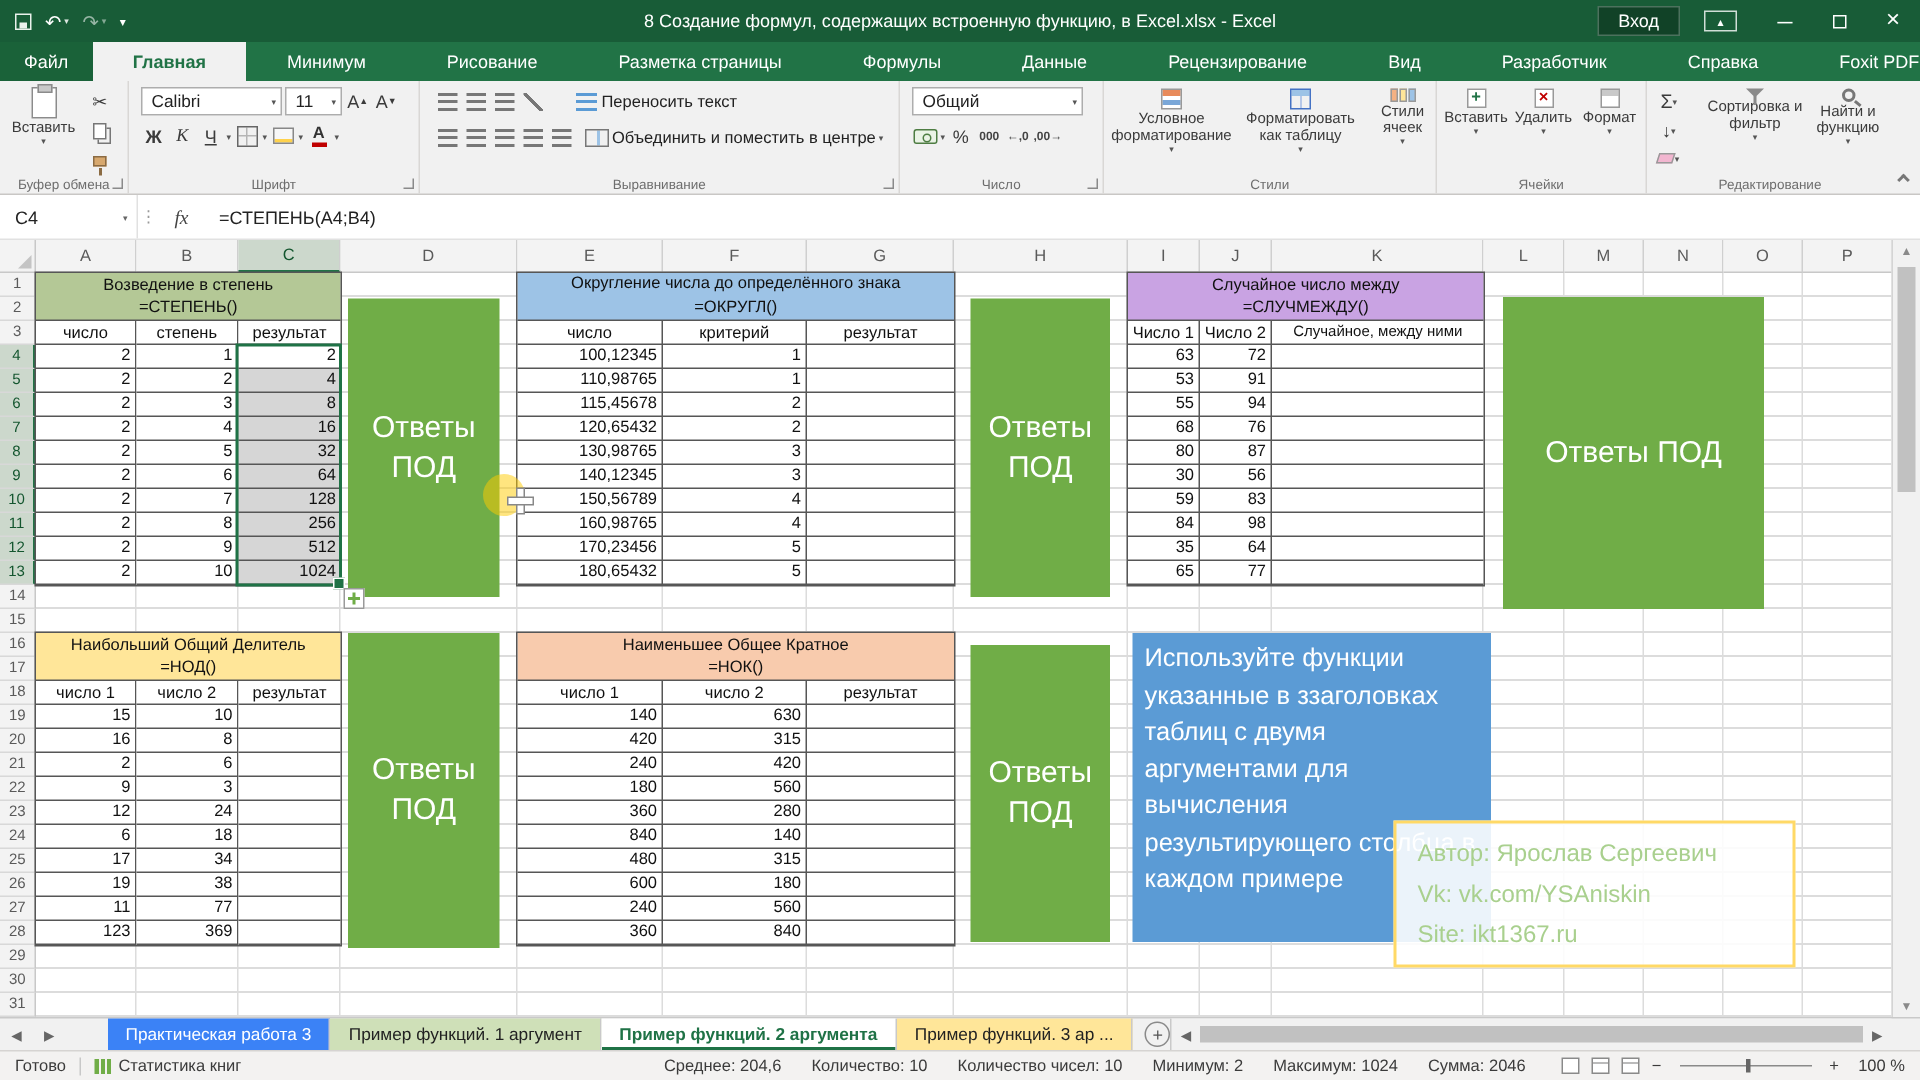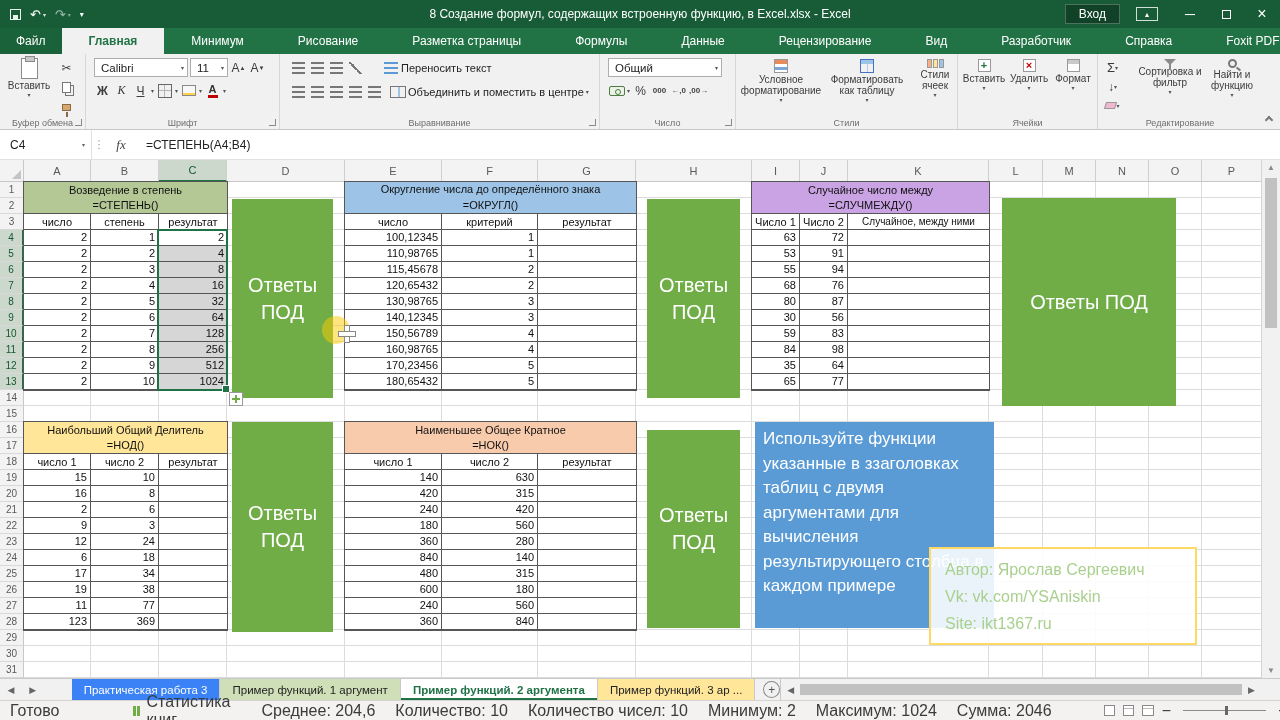--- a/index.html
+++ b/index.html
@@ -169,21 +169,21 @@
   #stab1 { background:#3b82f6; color:#fff; margin-left:28px; }
   #stab2 { background:#cfe0b8; }
   #stab3 { background:#fff; color:#1f7246; font-weight:700; box-shadow:inset 0 -2px 0 #1f7246; }
   #stab4 { background:#ffe699; }
   .addtab { width:17px; height:17px; margin-left:8px; border:1px solid #8a8a8a; border-radius:50%; display:flex; align-items:center; justify-content:center; font-size:12px; color:#555; align-self:center; }
   #hscroll { margin-left:auto; margin-right:19px; width:484px; display:flex; align-items:center; background:#f1f1f1; border-left:1px solid #c9c9c9; padding:0 3px; }
   #hscroll .sar { font-size:9px; color:#666; padding:0 3px; }
   #hthumb { height:11px; background:#c1c1c1; flex:1; margin:0 3px; }
 
   
-  #statusbar { position:absolute; left:0; top:700px; width:1280px; height:20px; background:#f3f2f1; border-top:1px solid #d6d4d2; display:flex; align-items:center; font-size:16px; color:#3b3b3b;gap:28px; }
+  #statusbar { position:absolute; left:0; top:700px; width:1280px; height:20px; background:#f3f2f1; border-top:1px solid #d6d4d2; display:flex; align-items:center; font-size:11px; color:#3b3b3b; }
   #status-mode { padding-left:10px; }
   .sb-divider { width:1px; height:12px; background:#c8c8c8; margin:0 9px; }
   #wb-stats { display:flex; align-items:center; gap:5px; }
   .ic-book { width:11px; height:10px; background:linear-gradient(to right,#70ad47 0 3px,transparent 3px 4px,#70ad47 4px 7px,transparent 7px 8px,#70ad47 8px); }
   #sb-stats { margin-left:auto; display:flex; gap:20px; white-space:nowrap; }
   #sb-right { display:flex; align-items:center; gap:8px; padding:0 10px 0 24px; }
   .vic { width:12px; height:11px; border:1px solid #8a8a8a; background:#fff; }
   .vic2 { background:linear-gradient(to bottom,#fff 0 2px,#bbb 2px 3px,#fff 3px); }
   .zoomline { width:88px; height:1px; background:#8a8a8a; position:relative; margin:0 4px; }
   .zoomline::after { content:""; position:absolute; left:50%; top:-4px; width:3px; height:9px; background:#666; }

